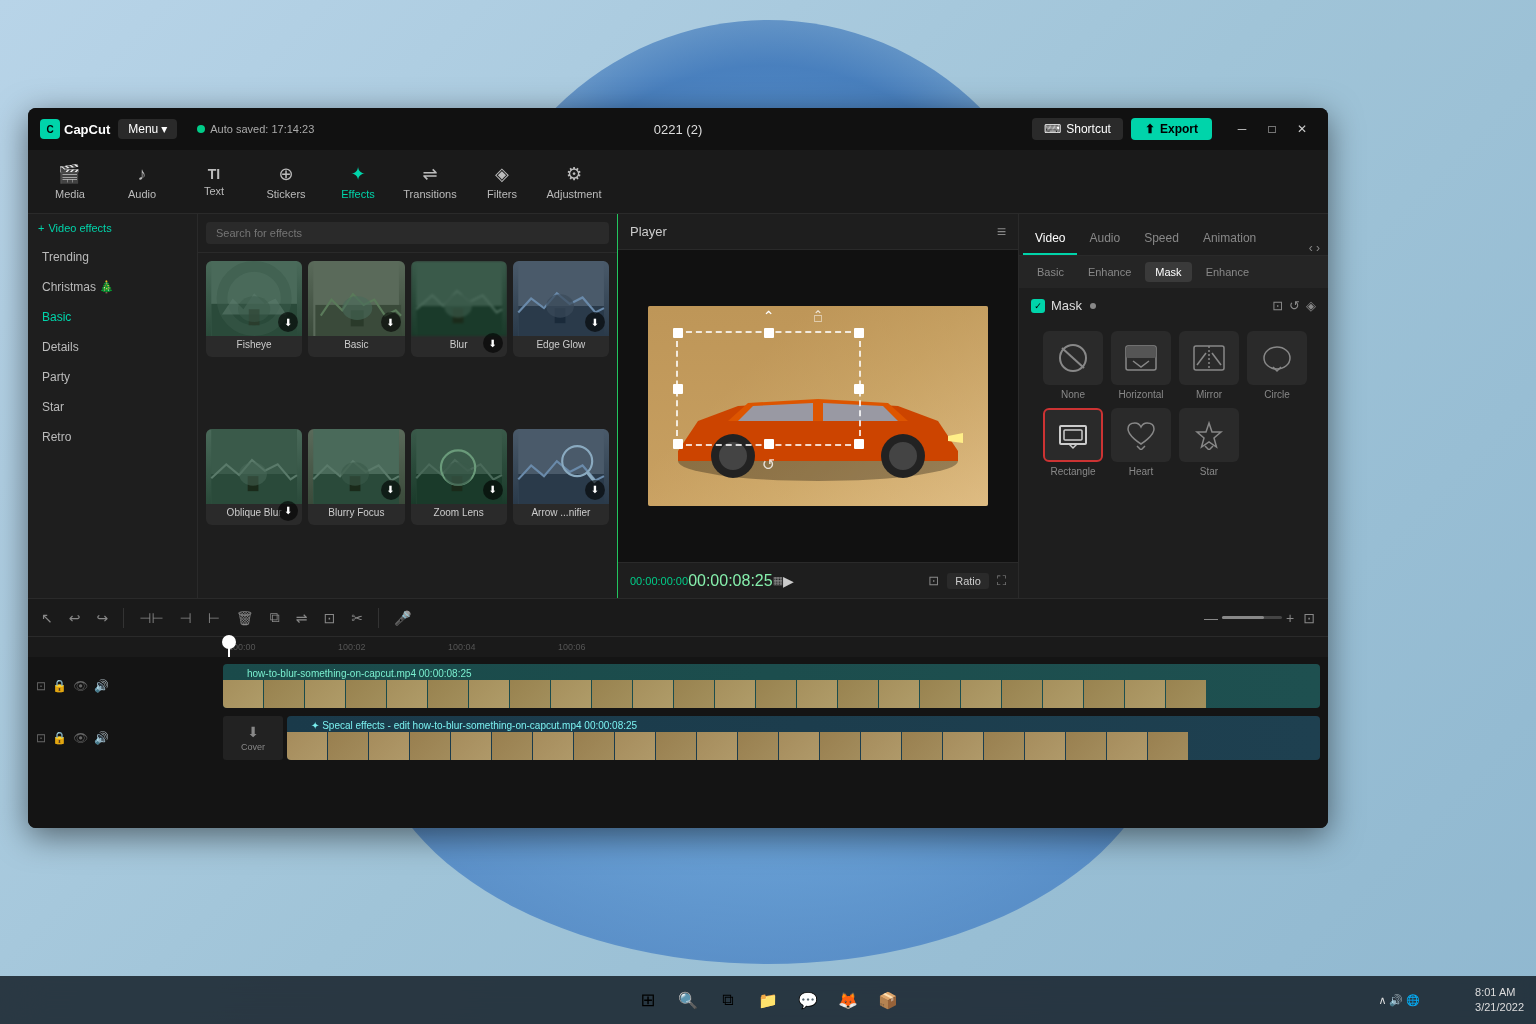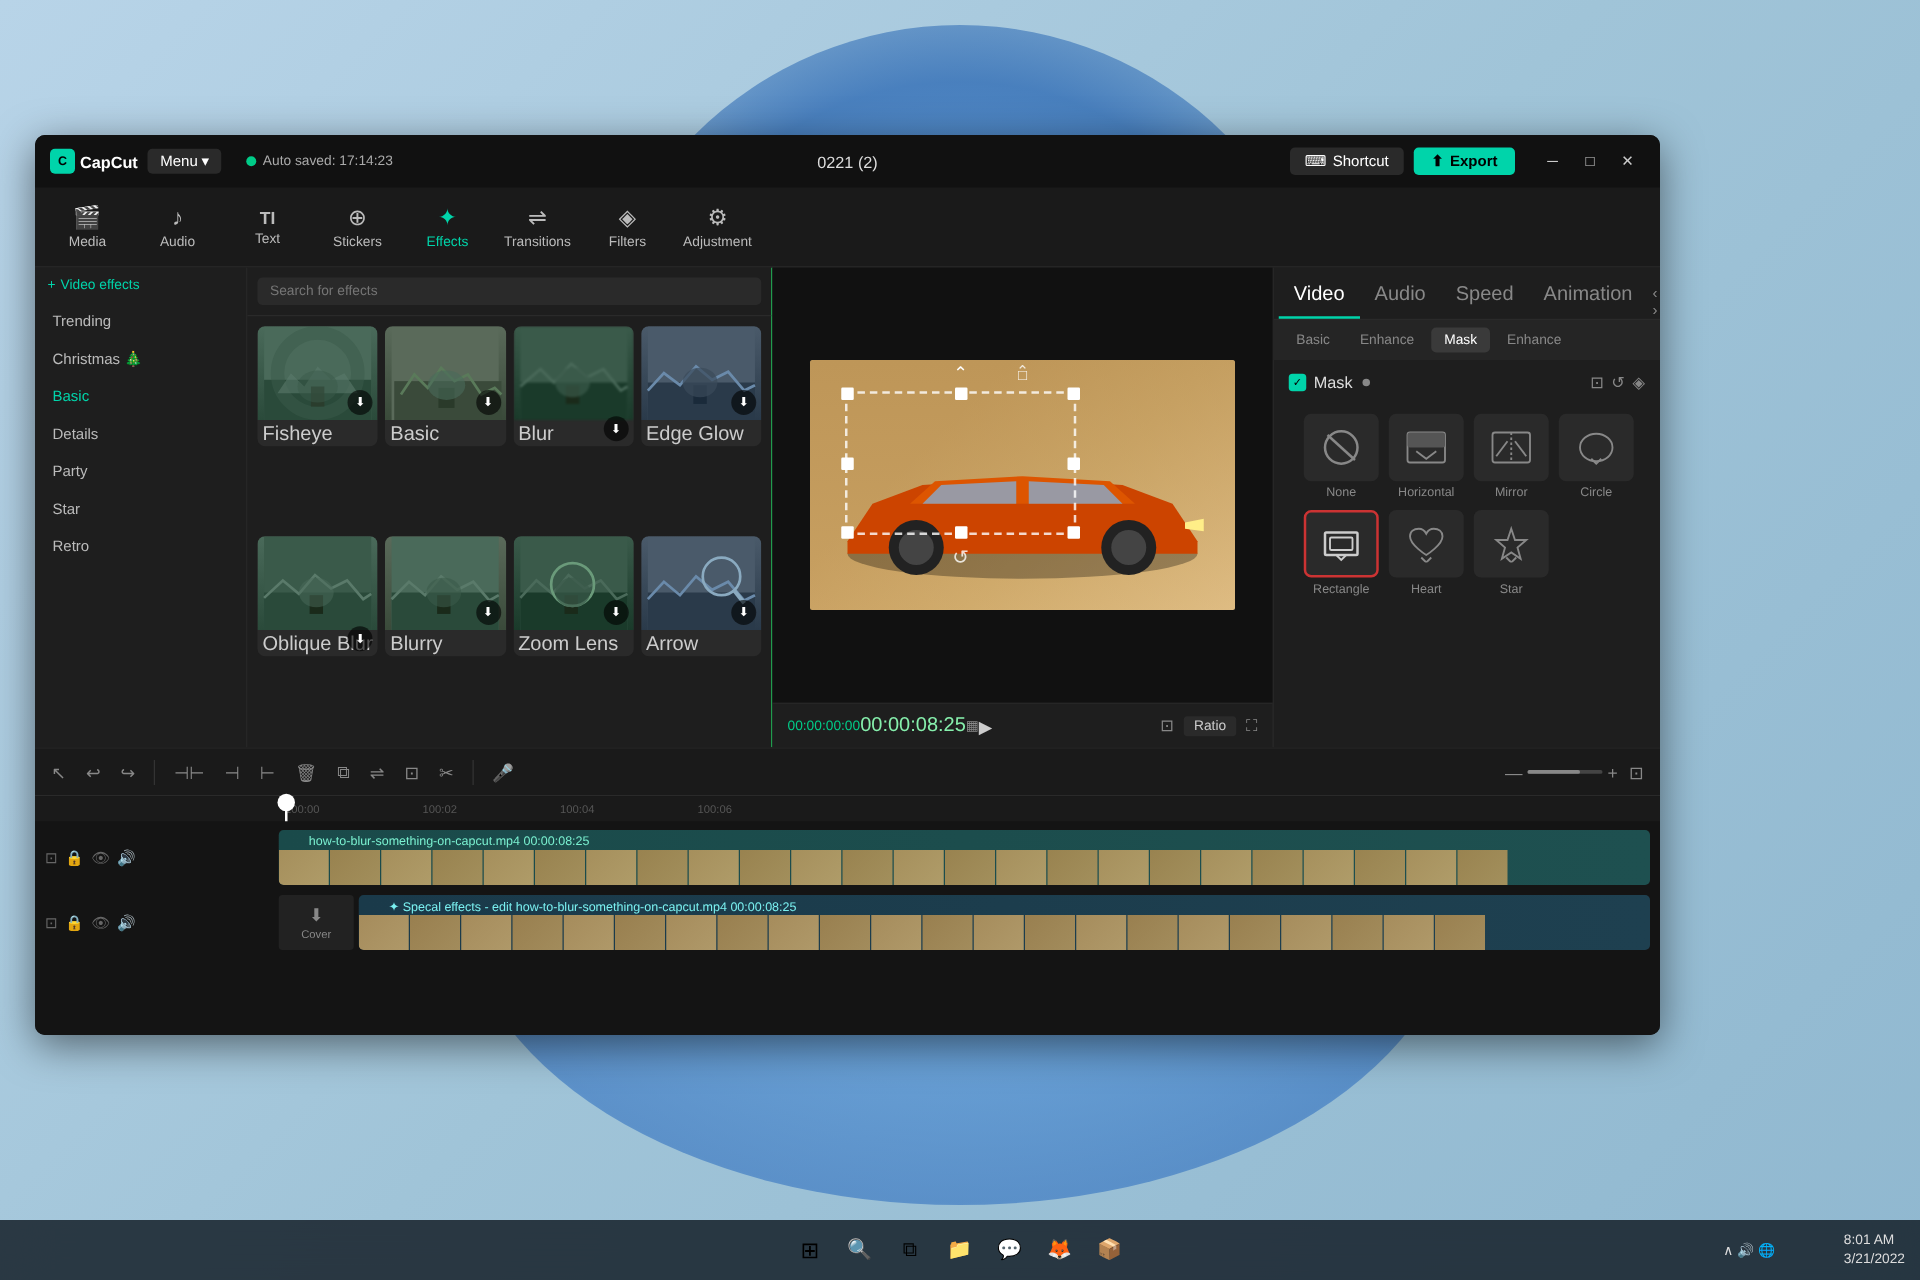--- a/index.html
+++ b/index.html
@@ -284,23 +284,23 @@
       background: rgba(0,0,0,0.6);
       border-radius: 50%;
       display: flex;
       align-items: center;
       justify-content: center;
       color: #fff;
       font-size: 10px;
     }
     .effect-label {
       padding: 3px 4px;
-      font-size: 16px;
+      font-size: 10px;
       color: #ccc;
-      text-align: left;
+      text-align: center;
     }
 
     
     .thumb-forest1 { background: linear-gradient(to bottom, #4a6a5a 0%, #2a4a3a 100%); }
     .thumb-forest2 { background: linear-gradient(to bottom, #5a6a5a 0%, #3a4a3a 100%); filter: blur(0px); }
     .thumb-forest3 { background: linear-gradient(to bottom, #3a5a4a 0%, #1a3a2a 100%); }
     .thumb-forest4 { background: linear-gradient(to bottom, #4a5a6a 0%, #2a3a4a 100%); }
 
     
     .player-panel {
@@ -446,21 +446,21 @@
     }
     .right-tabs {
       display: flex;
       border-bottom: 1px solid #2a2a2a;
       padding: 0 4px;
       height: 42px;
       align-items: flex-end;
     }
     .right-tab {
       padding: 8px 12px;
-      font-size: 16px;
+      font-size: 12px;
       color: #888;
       cursor: pointer;
       border-bottom: 2px solid transparent;
     }
     .right-tab.active {
       color: #fff;
       border-bottom: 2px solid #00d4aa;
     }
     .right-tab-arrow {
       margin-left: auto;
@@ -1024,20 +1024,24 @@
               <line x1="64" y1="40" x2="72" y2="50" stroke="#8aaac0" stroke-width="3"></line>
             </svg>
             <div class="effect-download">⬇</div>
           </div>
           <div class="effect-label">Arrow ...nifier</div>
         </div>
       </div>
     </div>
 
     <div class="player-panel">
+      <div class="player-header">
+        <span class="player-title">Player</span>
+        <span class="player-menu">≡</span>
+      </div>
       <div class="player-viewport">
 
         <div class="video-preview">
           <div class="car-image">
             <div class="blur-bg"></div>
 
             <svg style="position:absolute;bottom:15px;left:10px;width:320px;height:120px;" viewBox="0 0 320 120" xmlns="http://www.w3.org/2000/svg">
 
               <ellipse cx="160" cy="90" rx="140" ry="20" fill="rgba(0,0,0,0.3)"></ellipse>
               <path d="M20 80 L40 50 L80 35 L160 30 L240 35 L280 50 L300 80 L300 90 L20 90 Z" fill="#cc4400"></path>

